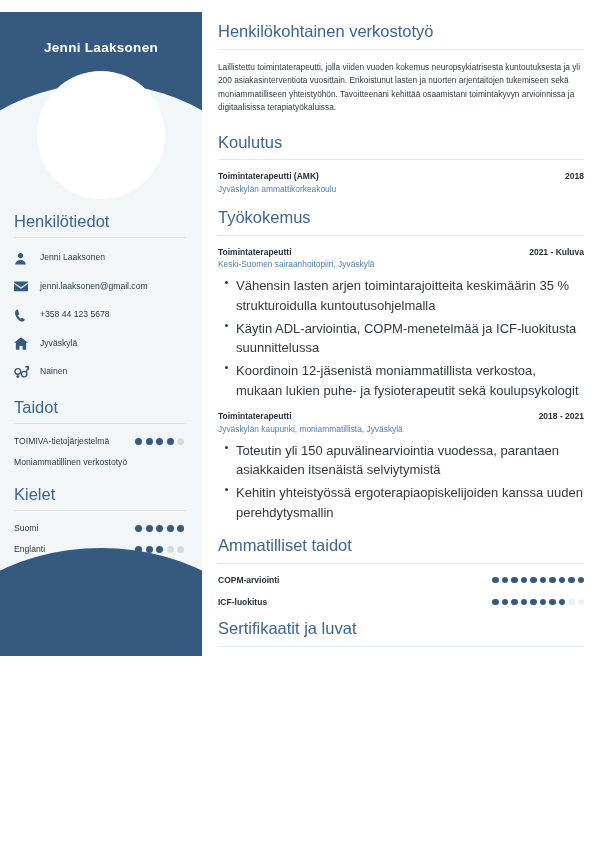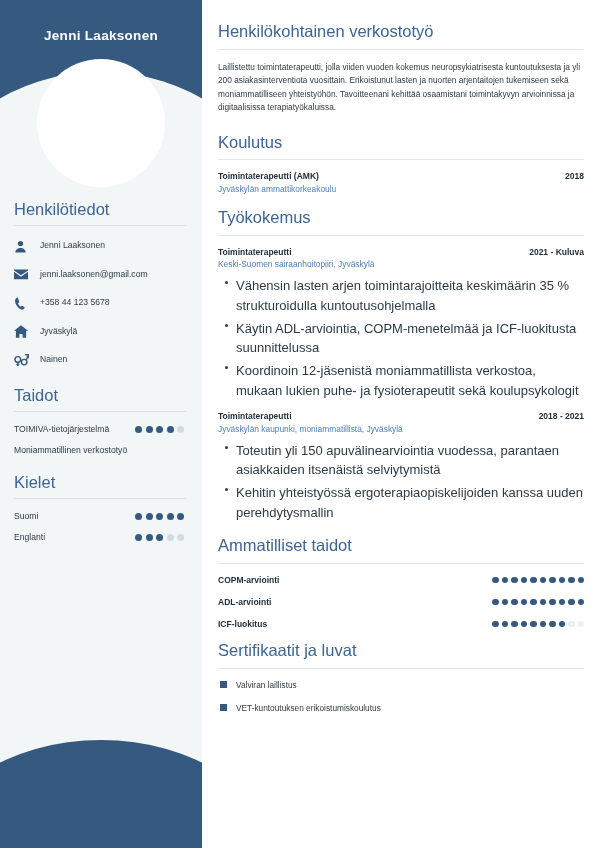--- a/index.html
+++ b/index.html
@@ -6,21 +6,21 @@
   html, body {
     width:600px; height:848px;
     background:#ffffff;
     font-family:"Liberation Sans", sans-serif;
     -webkit-font-smoothing:antialiased;
   }
   .page { position:relative; width:600px; height:848px; overflow:hidden; background:#fff; }
 
   
   .sidebar {
-    position:absolute; left:0; top:0; width:202px; height:848px;
+    position:absolute; left:0; top:12px; width:202px; height:644px;
     background:#f2f6f7; overflow:hidden;padding-left:44px;
   }
   .banner {
     position:absolute; left:0; top:0; width:202px; height:110px;
     background:#35597f;
   }
   .banner-curve {
     position:absolute; left:-60px; top:72px; width:322px; height:120px;
     background:#f2f6f7; border-radius:50% 50% 0 0 / 100% 100% 0 0;
   }
@@ -269,58 +269,33 @@
             <span class="pdot on"></span>
             <span class="pdot on"></span>
             <span class="pdot on"></span>
             <span class="pdot on"></span>
             <span class="pdot on"></span>
             <span class="pdot on"></span>
             <span class="pdot on"></span>
           </span>
         </div>
         <div class="pro-row">
-          <span class="pro-name">ADL-arviointi</span>
-          <span class="pro-dots">
-            <span class="pdot on"></span>
-            <span class="pdot on"></span>
-            <span class="pdot on"></span>
-            <span class="pdot on"></span>
-            <span class="pdot on"></span>
-            <span class="pdot on"></span>
-            <span class="pdot on"></span>
-            <span class="pdot on"></span>
-            <span class="pdot on"></span>
-            <span class="pdot on"></span>
-          </span>
-        </div>
-        <div class="pro-row">
           <span class="pro-name">ICF-luokitus</span>
           <span class="pro-dots">
             <span class="pdot on"></span>
             <span class="pdot on"></span>
             <span class="pdot on"></span>
             <span class="pdot on"></span>
             <span class="pdot on"></span>
             <span class="pdot on"></span>
             <span class="pdot on"></span>
             <span class="pdot on"></span>
             <span class="pdot"></span>
             <span class="pdot"></span>
           </span>
         </div>
       </div>
 
     <div class="sec-h">Sertifikaatit ja luvat</div>
     <div class="sec-rule"></div>
-    <div id="cert-list">
-        <div class="cert-row">
-          <span class="cert-sq"></span>
-          <span class="cert-txt">Valviran laillistus</span>
-        </div>
-        <div class="cert-row">
-          <span class="cert-sq"></span>
-          <span class="cert-txt">VET-kuntoutuksen erikoistumiskoulutus</span>
-        </div>
-      </div>
 
   </div>
 </div>
 
 </body></html>

